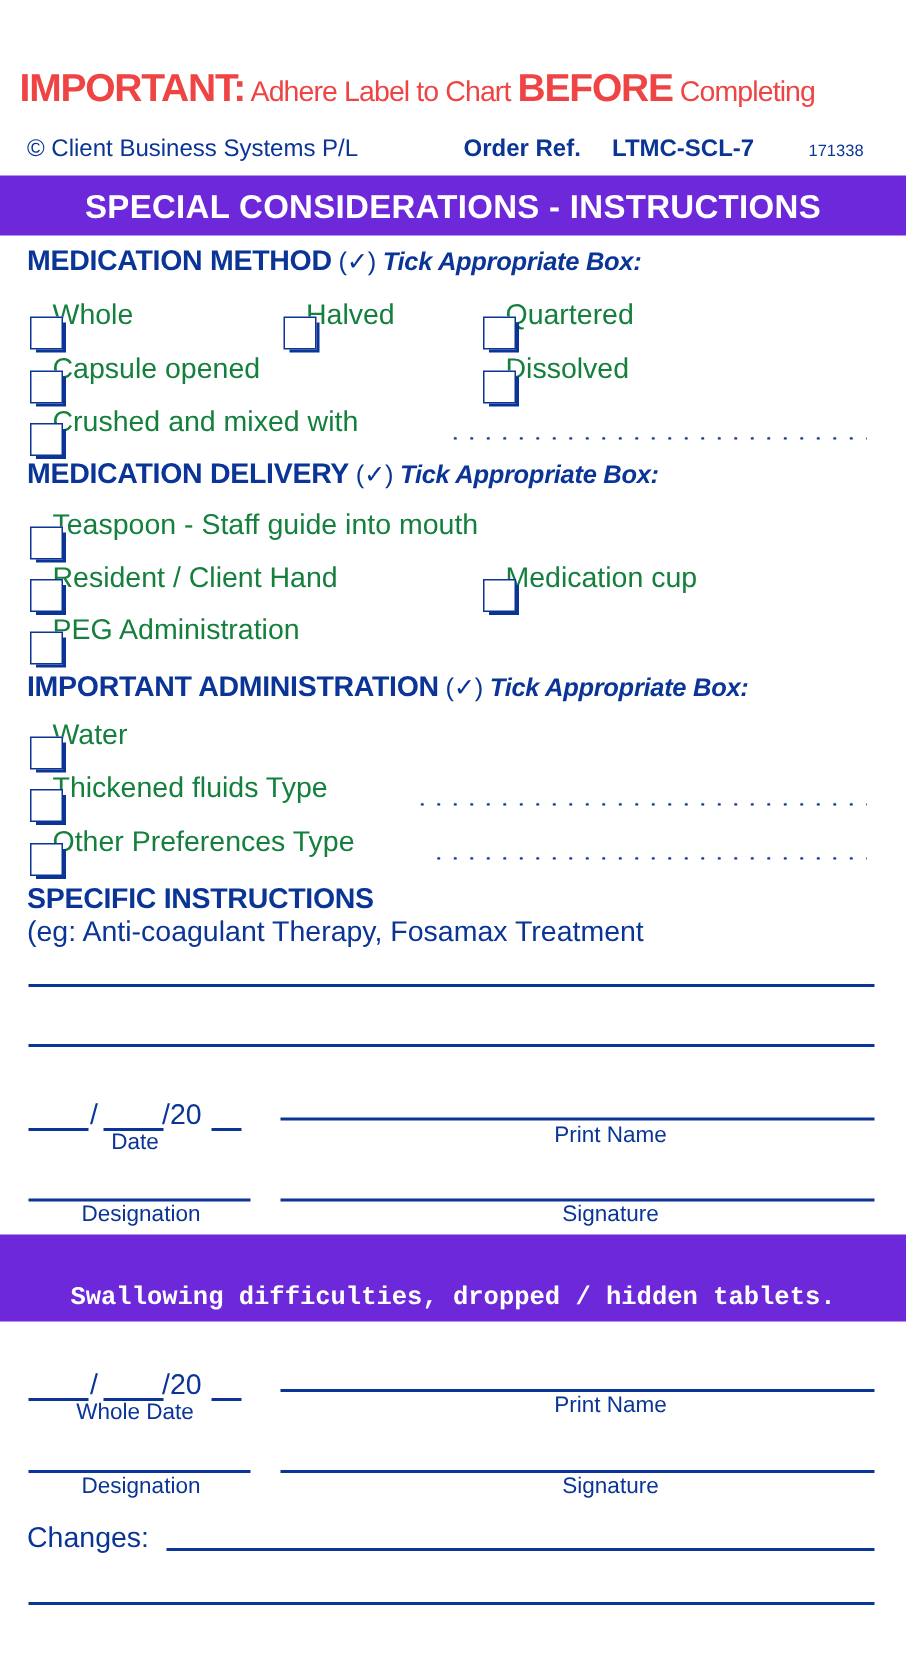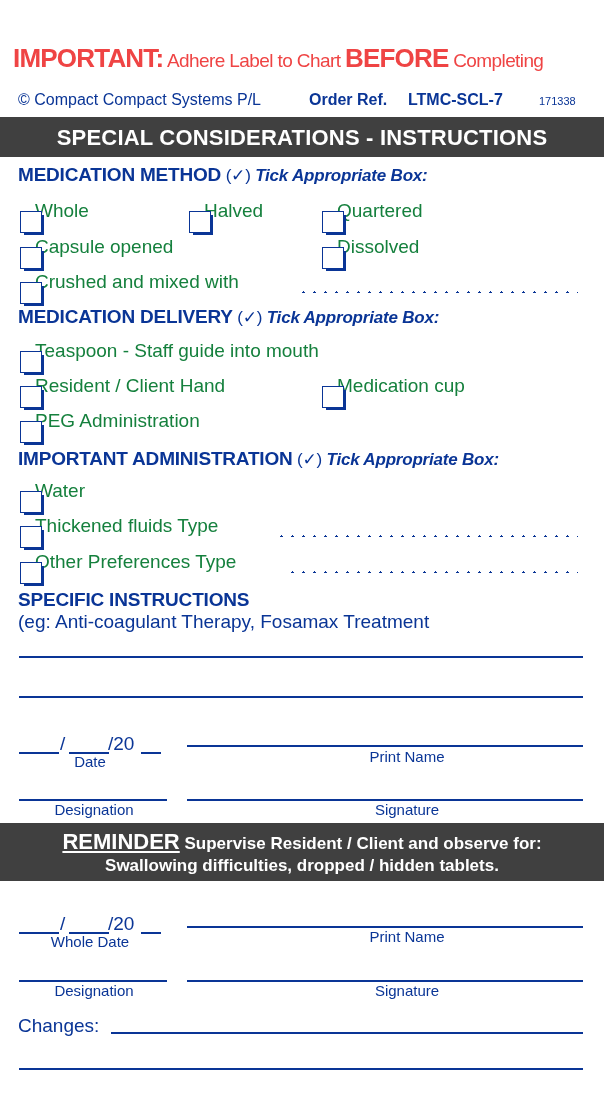--- a/index.html
+++ b/index.html
@@ -12,21 +12,21 @@
     .important { left: 13px; top: 43px; font-size: 21px; color: #ef4444; letter-spacing: -0.6px; }
     .important .big { font-size: 26px; font-weight: bold; letter-spacing: -0.8px; }
     .important .mid { font-size: 19px; }
 
     .copyline { top: 91px; font-size: 16px; color: #0a3596; }
     .copyright { left: 18px; }
     .orderref { left: 309px; font-weight: bold; }
     .ordercode { left: 408px; font-weight: bold; }
     .serial { left: 539px; top: 95px; font-size: 11px; }
 
-    .band { position: absolute; left: 0; width: 604px; background: #404040; color: #ffffff; }
+    .band { position: absolute; left: 0; width: 604px; background: #6d28d9; color: #ffffff; }
     .band-title { top: 117px; height: 40px; text-align: center; font-weight: bold; font-size: 22px; line-height: 42px; letter-spacing: 0.2px; }
 
     
     .sec-head { left: 18px; font-size: 19px; font-weight: bold; letter-spacing: -0.2px; }
     .sec-head .tick { font-weight: normal; font-size: 17px; }
     .sec-head .tickword { font-style: italic; font-size: 17px; }
 
     
     .cb-item { position: absolute; display: flex; align-items: center; height: 26px; }
     .cb {
@@ -53,30 +53,30 @@
     .rule { position: absolute; height: 2px; background: #0a3596; }
 
     .small-label { font-size: 15px; text-align: center; position: absolute; }
 
     .date-text { font-size: 19px; }
     .date-bar { position: absolute; height: 1.5px; background: #0a3596; }
 
     .band-reminder { top: 823px; height: 58px; text-align: center; font-weight: bold; font-size: 17px; }
     .band-reminder .r1 { position: absolute; left: 0; right: 0; top: 6px; }
     .band-reminder .rem-word { font-size: 22px; text-decoration: underline; text-decoration-thickness: 2px; text-underline-offset: 2px; }
-    .band-reminder .r2 { position: absolute; left: 0; right: 0; top: 33px; }
+    .band-reminder .r2 { position: absolute; left: 0; right: 0; top: 33px; font-family: Liberation Mono, monospace; }
   </style>
 </head>
 <body>
 
 <div class="abs important">
   <span class="big">IMPORTANT:</span><span class="mid"> Adhere Label to Chart </span><span class="big">BEFORE</span><span class="mid"> Completing</span>
 </div>
 
-<div class="abs copyline copyright">© Compact Compact Systems P/L</div>
+<div class="abs copyline copyright">© Client Business Systems P/L</div>
 <div class="abs copyline orderref">Order Ref.</div>
 <div class="abs copyline ordercode">LTMC-SCL-7</div>
 <div class="abs serial">171338</div>
 
 <div class="band band-title">
   <span>SPECIAL CONSIDERATIONS - INSTRUCTIONS</span>
 </div>
 
 <div class="abs sec-head" style="top:164px;">
   <span>MEDICATION METHOD</span><span class="tick"> (✓) </span><span class="tickword">Tick Appropriate Box:</span>
@@ -163,23 +163,20 @@
 <div class="small-label" style="left:60px; top:753px; width:60px;">Date</div>
 <div class="rule" style="left:187px; top:745px; width:396px; height:1.5px;"></div>
 <div class="small-label" style="left:187px; top:748px; width:440px;">Print Name</div>
 
 <div class="rule" style="left:19px; top:799px; width:148px; height:1.5px;"></div>
 <div class="small-label" style="left:19px; top:801px; width:150px;">Designation</div>
 <div class="rule" style="left:187px; top:799px; width:396px; height:1.5px;"></div>
 <div class="small-label" style="left:187px; top:801px; width:440px;">Signature</div>
 
 <div class="band band-reminder">
-  <div class="r1">
-    <span class="rem-word">REMINDER</span><span> Supervise Resident / Client and observe for:</span>
-  </div>
   <div class="r2">Swallowing difficulties, dropped / hidden tablets.</div>
 </div>
 
 <div>
   <div class="date-bar" style="left:19px; top:932px; width:40px;"></div>
   <div class="abs date-text" style="left:60px; top:913px;">/</div>
   <div class="date-bar" style="left:69px; top:932px; width:40px;"></div>
   <div class="abs date-text" style="left:108px; top:913px;">/20</div>
   <div class="date-bar" style="left:141px; top:932px; width:20px;"></div>
 </div>

